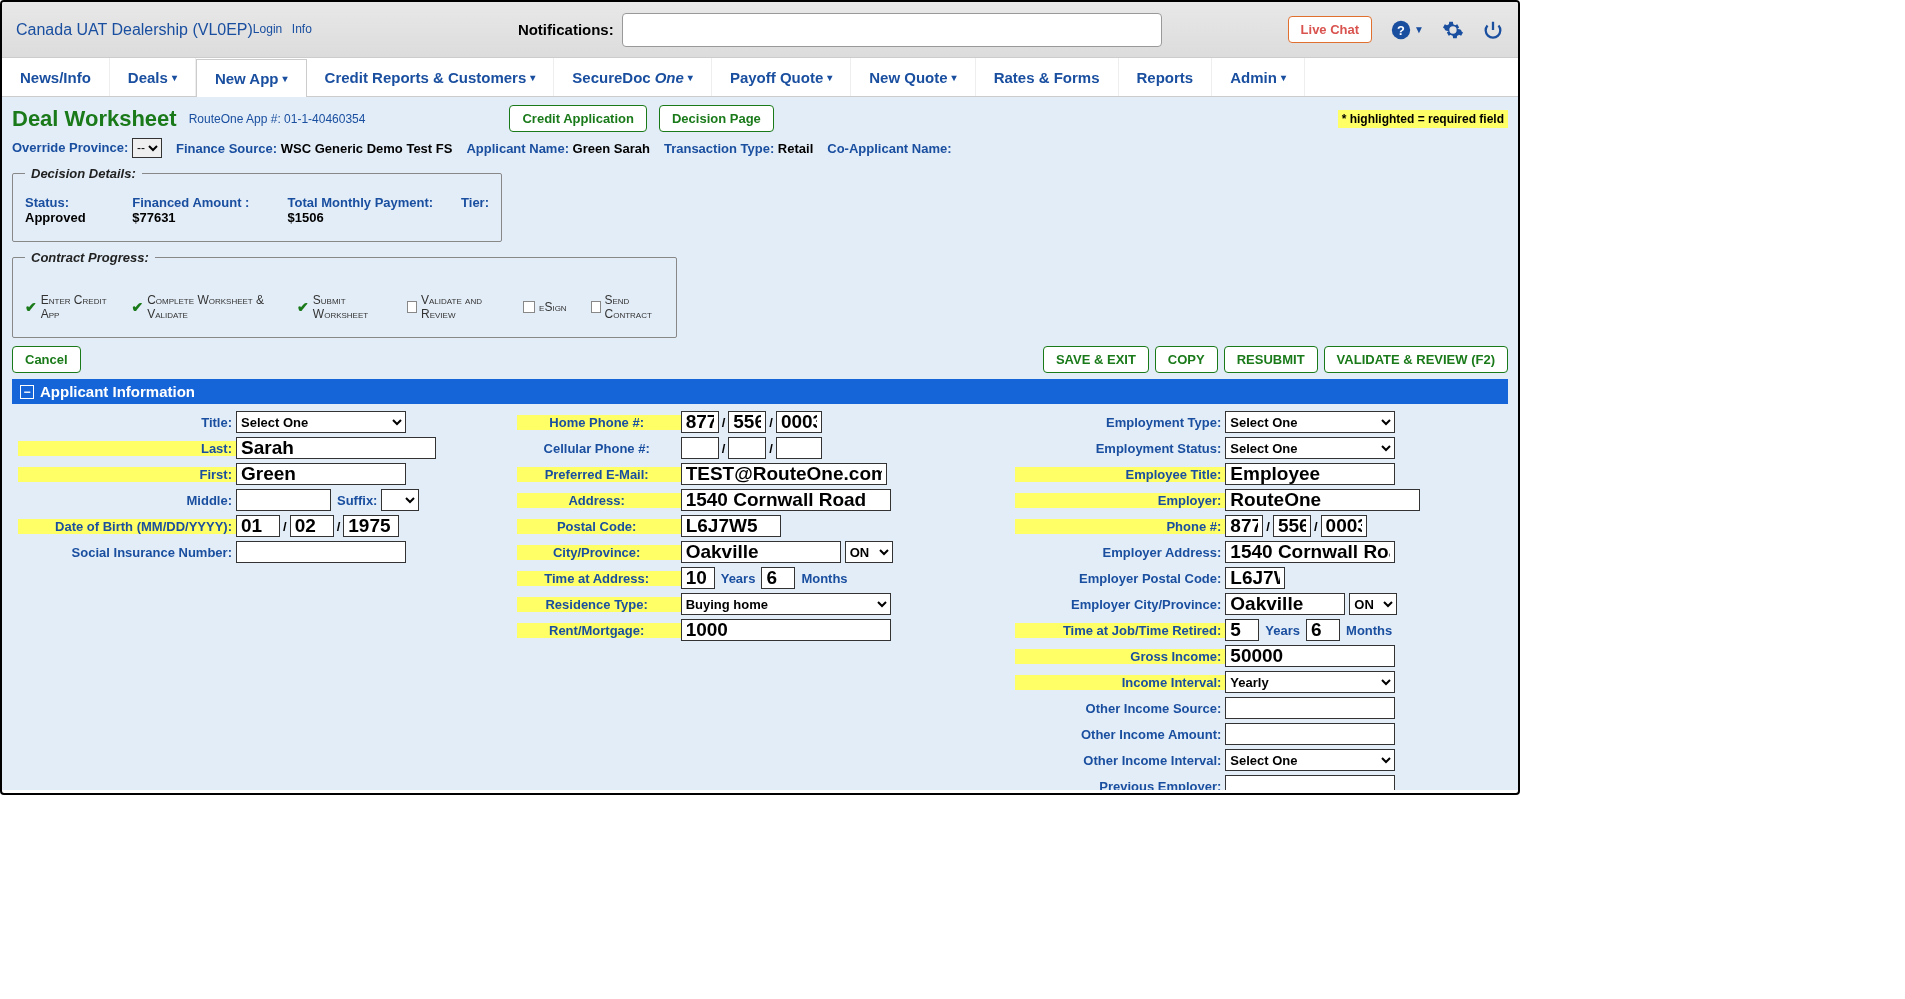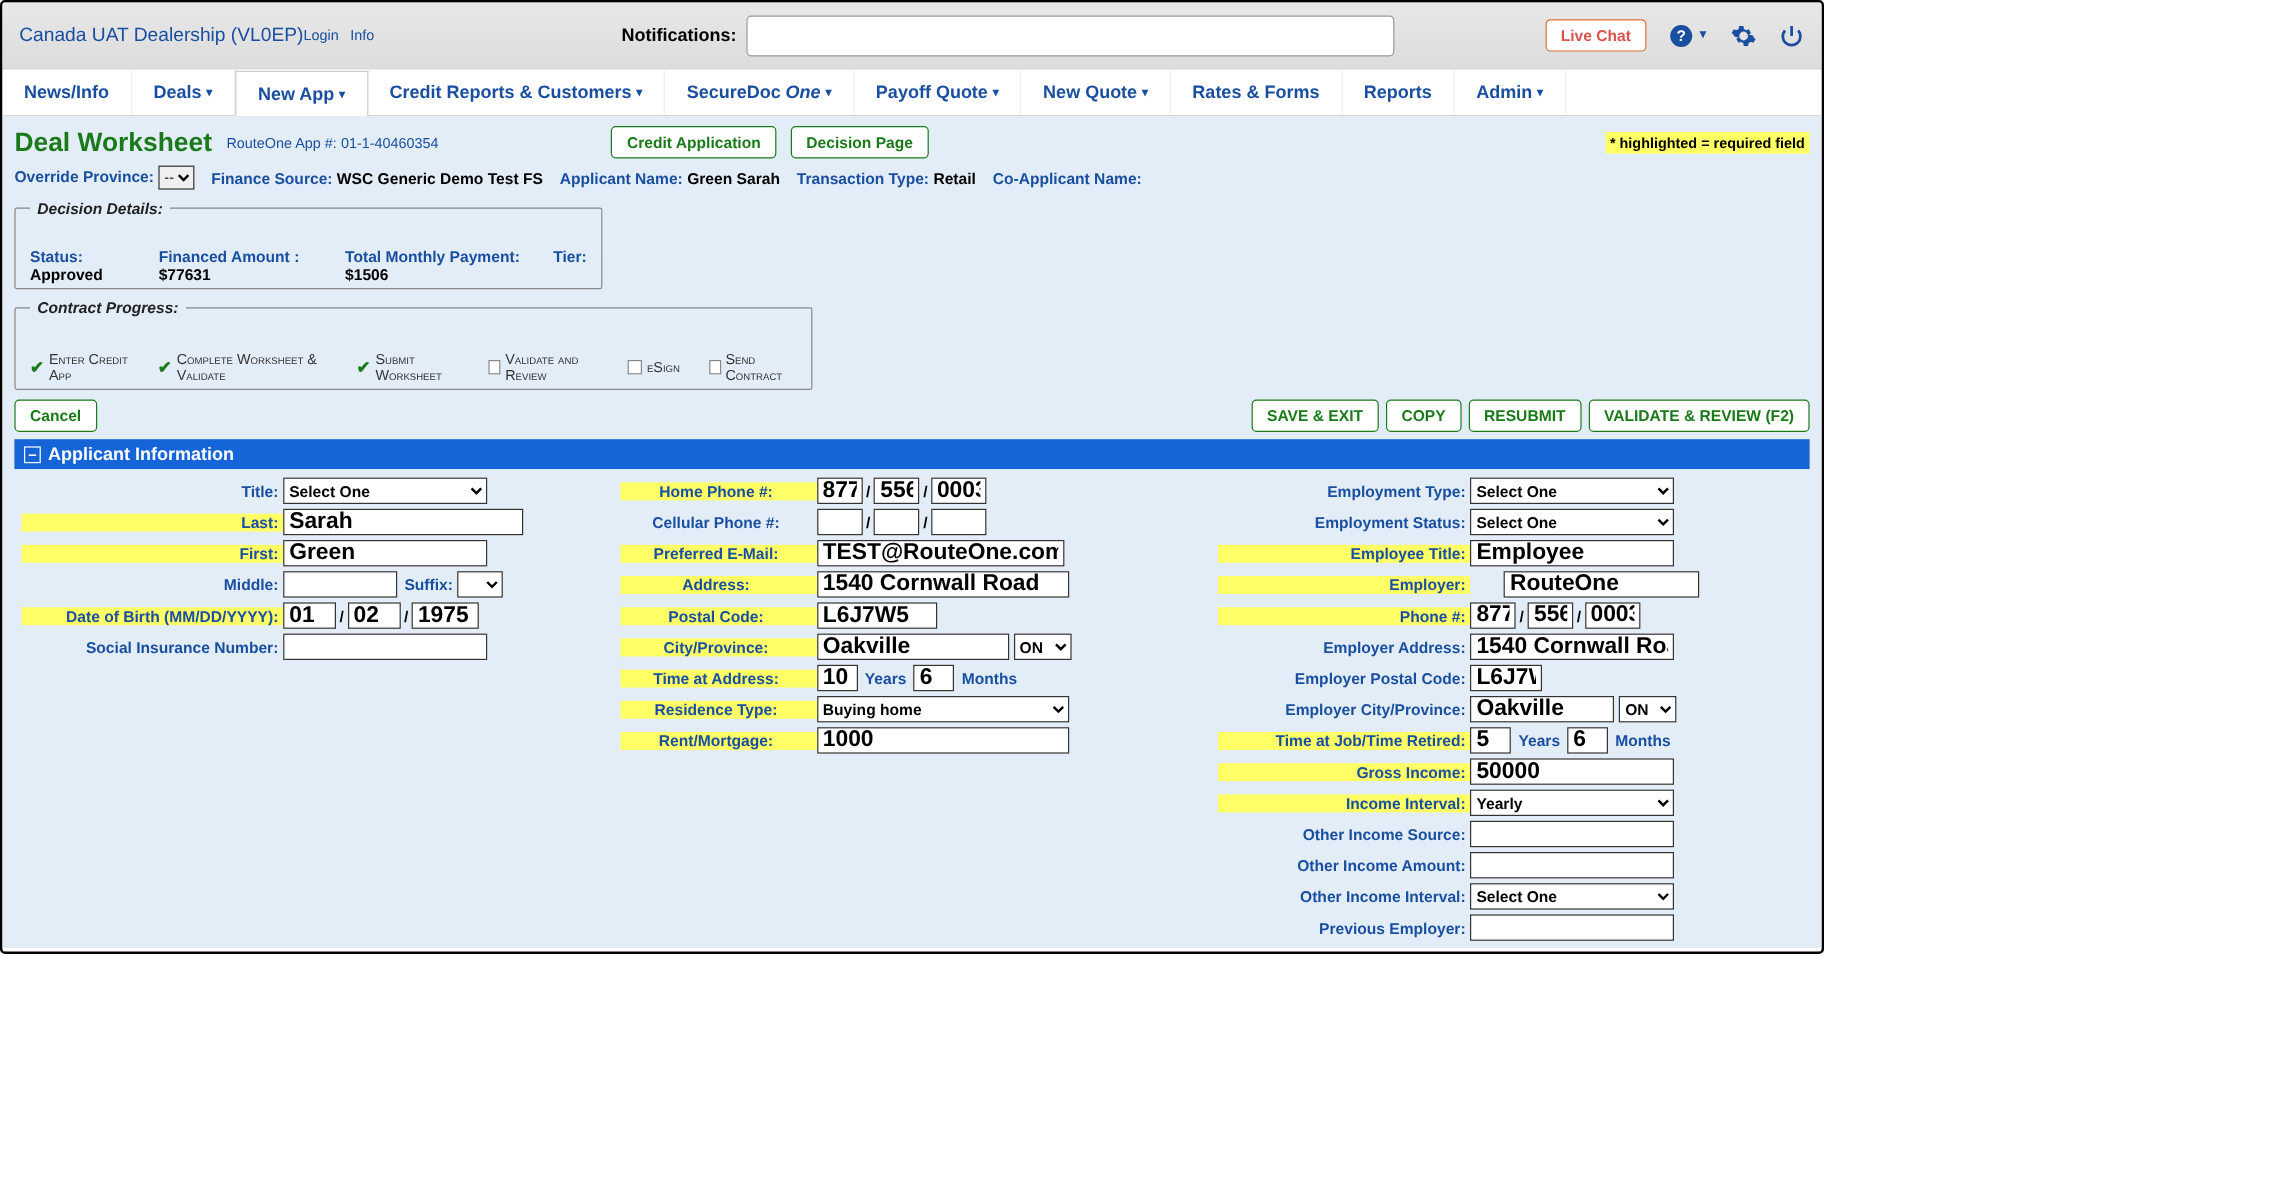--- a/index.html
+++ b/index.html
@@ -22,23 +22,23 @@
 .page-body { background:#e3edf7; padding:8px 10px 0 10px; position:relative; height:calc(100% - 56px - 42px); overflow:hidden;}
 .page-header-row { display:flex; align-items:center; gap:12px; margin-bottom:6px;}
 .page-title { color:#1a7a1a; font-size:22px; font-weight:bold;}
 .app-num { color:#1a4fa0; font-size:12px;}
 .btn-outline { border:1px solid #1a7a1a; color:#1a7a1a; background:#fff; padding:5px 12px; border-radius:4px; font-weight:bold; font-size:13px; cursor:pointer;}
 .req-note { background:#ffff66; font-weight:bold; font-size:12px; padding:2px 4px; margin-left:auto;}
 .info-row { display:flex; gap:14px; align-items:center; font-size:13px; margin-bottom:8px; flex-wrap:wrap;}
 .info-label { color:#1a4fa0; font-weight:bold;}
 .info-val { color:#000; font-weight:bold;}
 .mini-select { border:1px solid #333; font-size:12px; height:20px;}
-fieldset { border:1px solid #888; border-radius:2px; margin-bottom:8px; padding:10px 12px 4px 12px; background:#e3edf7;}
+fieldset { border:1px solid #888; border-radius:2px; margin-bottom:8px; padding:10px 12px 16px 12px; background:#e3edf7;}
 legend { font-style:italic; font-weight:bold; color:#222; padding:0 6px; font-size:13px;}
-.dec-row { display:flex; gap:14px; margin-top:15px; font-size:13px;}
+.dec-row { display:flex; gap:14px; margin-top:4px; font-size:13px;}
 .prog-row { display:flex; gap:24px; margin-top:18px; align-items:center;}
 .prog-item { font-variant:small-caps; font-size:12px; color:#333; display:flex; align-items:center; gap:4px;}
 .check { color:#1a7a1a; font-weight:bold; font-size:14px;}
 .chkbox { width:12px; height:12px; border:1px solid #888; background:#fff; display:inline-block;}
 .action-row { display:flex; align-items:center; margin-bottom:6px;}
 .action-right { margin-left:auto; display:flex; gap:6px;}
 .section-bar { background:#1565d8; color:#fff; font-weight:bold; font-size:15px; padding:4px 8px; display:flex; align-items:center; gap:6px;}
 .collapse-icon { border:1px solid #fff; width:14px; height:14px; display:inline-flex; align-items:center; justify-content:center; font-size:12px; line-height:1;}
 .form-grid { background:#e3edf7; display:flex; padding:6px 0 10px 0;}
 .col { flex:1; padding:0 6px;}
@@ -302,21 +302,21 @@
     <div class="frow">
             <span class="flabel">Employment Status:</span>
             <select class="sel" style="width:170px"><option>Select One</option></select>
           </div>
     <div class="frow">
             <span class="flabel req">Employee Title:</span>
             <input class="tin" style="width: 170px;" value="Employee">
           </div>
     <div class="frow">
             <span class="flabel req">Employer:</span>
-            <input class="tin" style="width: 163px; margin-left: 28px;" value="RouteOne">
+            <input class="tin" style="width: 195px;" value="RouteOne">
           </div>
     <div class="frow">
             <span class="flabel req">Phone #:</span>
             <input class="tin" style="width: 38px;" value="877">
             <span class="slash">/</span>
             <input class="tin" style="width: 38px;" value="556">
             <span class="slash">/</span>
             <input class="tin" style="width: 46px;" value="0003">
           </div>
     <div class="frow">

